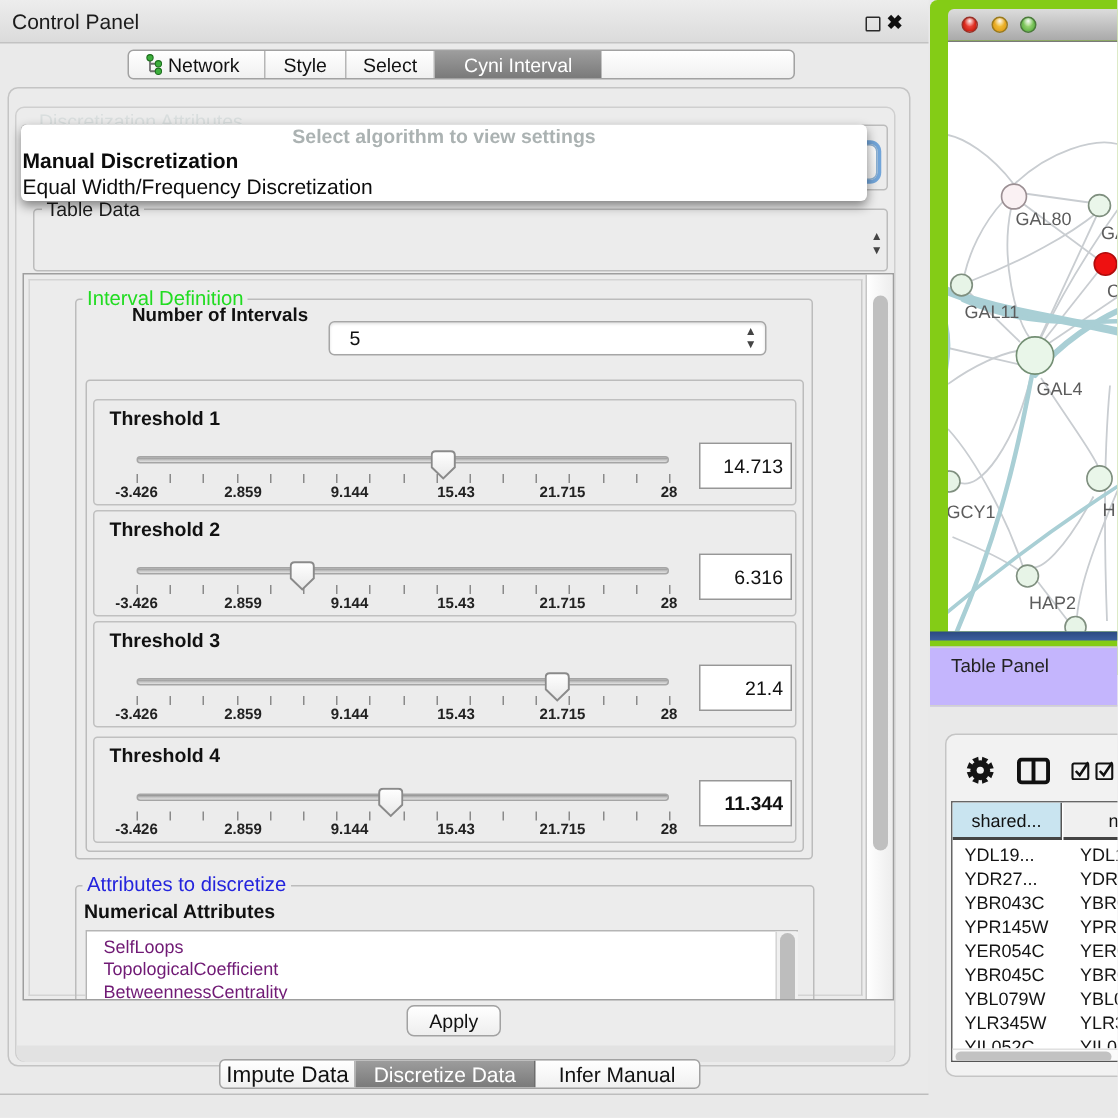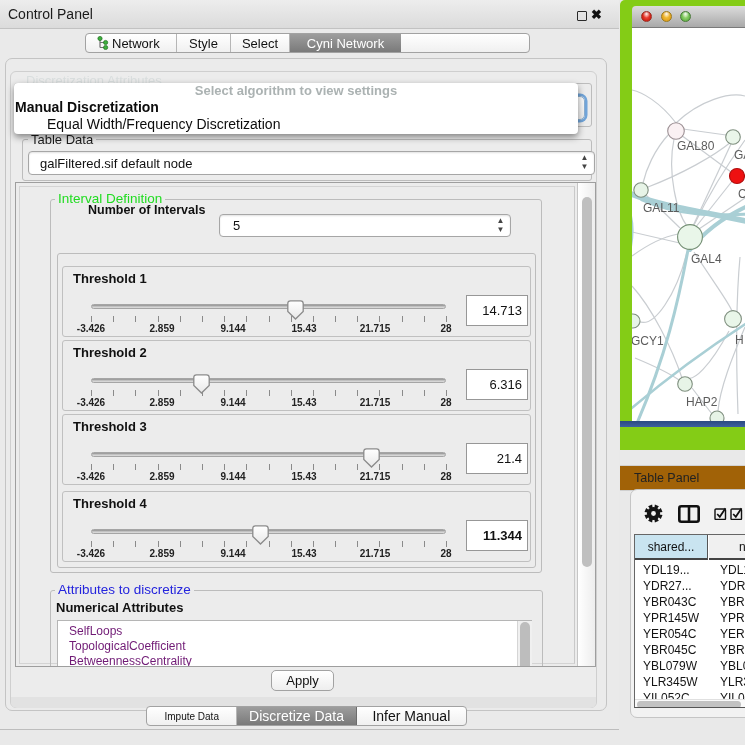--- a/index.html
+++ b/index.html
@@ -35,46 +35,43 @@
     <div style="width:91px;justify-content:flex-start;padding-left:11px;">
       <svg width="12" height="14" viewBox="0 0 12 14" style="margin-right:3px;">
         <path d="M3 3 L3 11.5 M3 6.5 L7.5 6.5 M3 11.5 L7.5 11.5" stroke="#707070" stroke-width="1.2" fill="none"></path>
         <circle cx="3" cy="2.5" r="2.1" fill="#3daf3d" stroke="#1d6e1d" stroke-width="0.7"></circle>
         <circle cx="8.6" cy="6.5" r="2.1" fill="#3daf3d" stroke="#1d6e1d" stroke-width="0.7"></circle>
         <circle cx="8.6" cy="11.5" r="2.1" fill="#3daf3d" stroke="#1d6e1d" stroke-width="0.7"></circle>
       </svg>
       Network</div>
     <div style="width:54px;">Style</div>
     <div style="width:59px;">Select</div>
-    <div class="sel" style="width:111px;">Cyni Network</div>
+    <div class="sel" style="width:111px;">Cyni Interval</div>
   </div>
 
   <div class="abs" style="left:5px;top:58px;width:602px;height:653px;border:1px solid #c4c4c4;border-radius:7px;background:#ebebeb;"></div>
 
   <div class="abs" style="left:10px;top:71px;width:587px;height:637px;border:1px solid #cfcfcf;border-radius:6px;background:#ececec;">
     <div class="abs" style="left:0;top:625px;width:585px;height:11px;background:#e2e2e2;border-radius:0 0 6px 6px;"></div>
   </div>
 
   <div class="gbox" style="left:14px;top:83px;width:578px;height:44px;"></div>
 
   <div class="abs" style="left:540px;top:96px;width:45px;height:24px;background:linear-gradient(#fdfdfd,#ededed);border:1px solid #8aaed0;border-radius:5px;box-shadow:0 0 0 2.5px rgba(80,145,212,0.78);"></div>
 
   <div class="abs" style="left:26px;top:72.5px;font-size:13px;color:#d9dede;">Discretization Attributes</div>
 
   <div class="abs" style="left:14px;top:83px;width:564px;height:51px;background:#fff;border-radius:4px;box-shadow:0 3px 7px rgba(0,0,0,0.45);z-index:40;">
     <div class="abs" style="left:0;top:0;width:564px;text-align:center;font-size:13px;font-weight:bold;color:#abb2b2;">Select algorithm to view settings</div>
     <div class="abs" style="left:1px;top:16px;font-size:14px;font-weight:bold;color:#0c0c0c;">Manual Discretization</div>
-    <div class="abs" style="left:1px;top:32.5px;font-size:14px;color:#0c0c0c;padding-left:32px;">Equal Width/Frequency Discretization</div>
+    <div class="abs" style="left:1px;top:32.5px;font-size:14px;color:#0c0c0c;">Equal Width/Frequency Discretization</div>
   </div>
 
   <div class="gbox" style="left:22px;top:139px;width:570px;height:42px;"></div>
   <div class="glabel" style="left:28px;top:133px;color:#1c1c1c;font-size:13px;">Table Data</div>
-  <div class="combo" style="left:28px;top:151px;width:567px;height:24px;">
-    <div style="margin:4px 0 0 11px;">galFiltered.sif default node</div>
-  </div>
   <div class="carrow" style="left:580px;top:153px;font-size:8px;line-height:9px;text-align:center;color:#444;">▲<br>▼</div>
 
   <div class="abs" style="left:15px;top:182px;width:581px;height:485px;border:1px solid #9e9e9e;background:#ececec;overflow:hidden;">
     <div class="abs" style="left:3px;top:3px;width:556px;height:478px;border:1px solid #d4d4d4;border-right-color:#c9c9c9;"></div>
 
     <div class="gbox" style="left:34px;top:16px;width:492px;height:374px;border-color:#bcbcbc;"></div>
     <div class="glabel" style="left:39px;top:9px;color:#21dc21;font-size:13.5px;">Interval Definition</div>
 
     <div class="abs" style="left:72px;top:20px;font-size:12.5px;font-weight:bold;color:#111;">Number of Intervals</div>
     <div class="combo" style="left:203px;top:31px;width:292px;height:23px;">
@@ -256,21 +253,21 @@
     </div>
 
     <div class="abs" style="left:561px;top:0;width:19px;height:484px;background:linear-gradient(to right,#ffffff,#ececec);border-left:1px solid #c6c6c6;">
       <div class="abs" style="left:4px;top:14px;width:10px;height:370px;border-radius:5px;background:#bfbfbf;"></div>
     </div>
   </div>
 
   <div class="abs" style="left:271px;top:670px;width:63px;height:21px;border:1px solid #a2a2a2;border-radius:5px;background:linear-gradient(#ffffff,#eeeeee);text-align:center;font-size:13px;color:#111;line-height:19px;">Apply</div>
 
   <div class="seg" style="left:146px;top:706px;width:321px;font-size:13.5px;">
-    <div style="width:91px;font-size:10px;">Impute Data</div>
+    <div style="width:91px;font-size:15px;">Impute Data</div>
     <div class="sel" style="width:120px;font-size:14px;">Discretize Data</div>
     <div style="width:110px;font-size:14px;">Infer Manual</div>
   </div>
 </div>
 
 <div class="abs" style="left:620px;top:0;width:125px;height:450px;background:#84cc16;border-radius:5px 0 0 0;">
   <div class="abs" style="left:12px;top:6px;width:113px;height:22px;background:linear-gradient(#dcdcdc,#a9a9a9);border-bottom:1px solid #7a7a7a;border-radius:4px 0 0 0;">
     <div class="abs" style="left:9px;top:5px;width:11px;height:11px;border-radius:50%;background:radial-gradient(circle at 50% 22%,rgba(255,255,255,0.95) 0%,rgba(255,255,255,0.25) 32%,rgba(255,255,255,0) 45%),radial-gradient(#f55449,#d01e10 70%,#a80f05);border:0.8px solid #993128;"></div>
     <div class="abs" style="left:29px;top:5px;width:11px;height:11px;border-radius:50%;background:radial-gradient(circle at 50% 22%,rgba(255,255,255,0.95) 0%,rgba(255,255,255,0.25) 32%,rgba(255,255,255,0) 45%),radial-gradient(#f6c63f,#e3a21c 70%,#b97f08);border:0.8px solid #9a7a1c;"></div>
     <div class="abs" style="left:48px;top:5px;width:11px;height:11px;border-radius:50%;background:radial-gradient(circle at 50% 22%,rgba(255,255,255,0.95) 0%,rgba(255,255,255,0.25) 32%,rgba(255,255,255,0) 45%),radial-gradient(#a8dd82,#64b647 70%,#3c8a26);border:0.8px solid #4a7a3a;"></div>
@@ -328,21 +325,21 @@
  <text x="59" y="235">GAL4</text>
  <text x="-1" y="317">GCY1</text>
  <text x="103" y="316">H</text>
  <text x="54" y="378">HAP2</text>
 </g>
 </svg>
   </div>
   <div class="abs" style="left:0;top:421px;width:125px;height:6px;background:linear-gradient(#2b4a80,#3d5f9f);"></div>
 </div>
 
-<div class="abs" style="left:620px;top:465px;width:125px;height:26px;background:#a16207;border-top:1px solid #d2d2d2;border-bottom:1px solid #d0d0d0;">
+<div class="abs" style="left:620px;top:431px;width:125px;height:40px;background:#c4b5fd;border-top:1px solid #d2d2d2;border-bottom:1px solid #d0d0d0;">
   <div class="abs" style="left:14px;top:5px;font-size:12.5px;color:#222;">Table Panel</div>
 </div>
 
 <div class="abs" style="left:630px;top:489px;width:130px;height:229px;background:#f2f2f2;border:1px solid #c5c5c5;border-radius:7px 0 0 7px;">
 
   <svg class="abs" style="left:13px;top:14px;" width="19" height="19" viewBox="0 0 19 19">
       <path d="M9.5 9.5 L18.49 10.88 L16.84 14.88 Z M9.5 9.5 L14.88 16.84 L10.88 18.49 Z M9.5 9.5 L8.12 18.49 L4.12 16.84 Z M9.5 9.5 L2.16 14.88 L0.51 10.88 Z M9.5 9.5 L0.51 8.12 L2.16 4.12 Z M9.5 9.5 L4.12 2.16 L8.12 0.51 Z M9.5 9.5 L10.88 0.51 L14.88 2.16 Z M9.5 9.5 L16.84 4.12 L18.49 8.12 Z" fill="#141414"></path>
       <circle cx="9.5" cy="9.5" r="6.6" fill="#141414"></circle>
       <circle cx="9.5" cy="9.5" r="2.4" fill="#f2f2f2"></circle>
     </svg>

